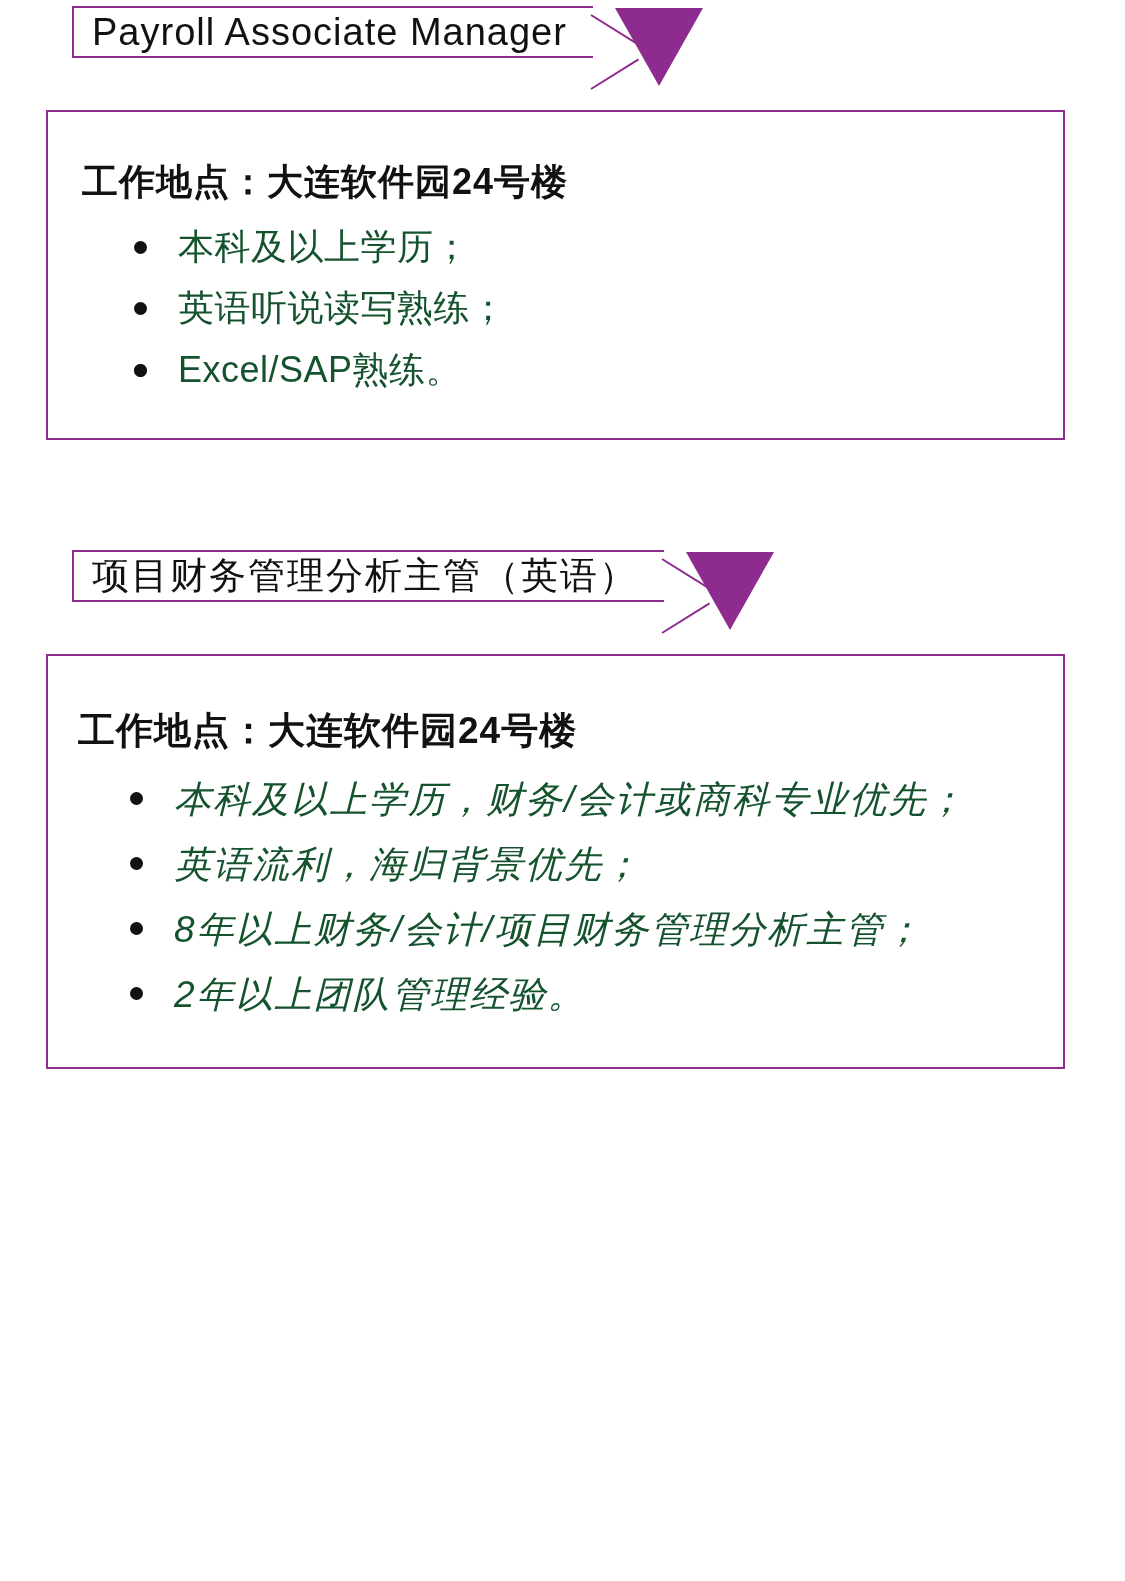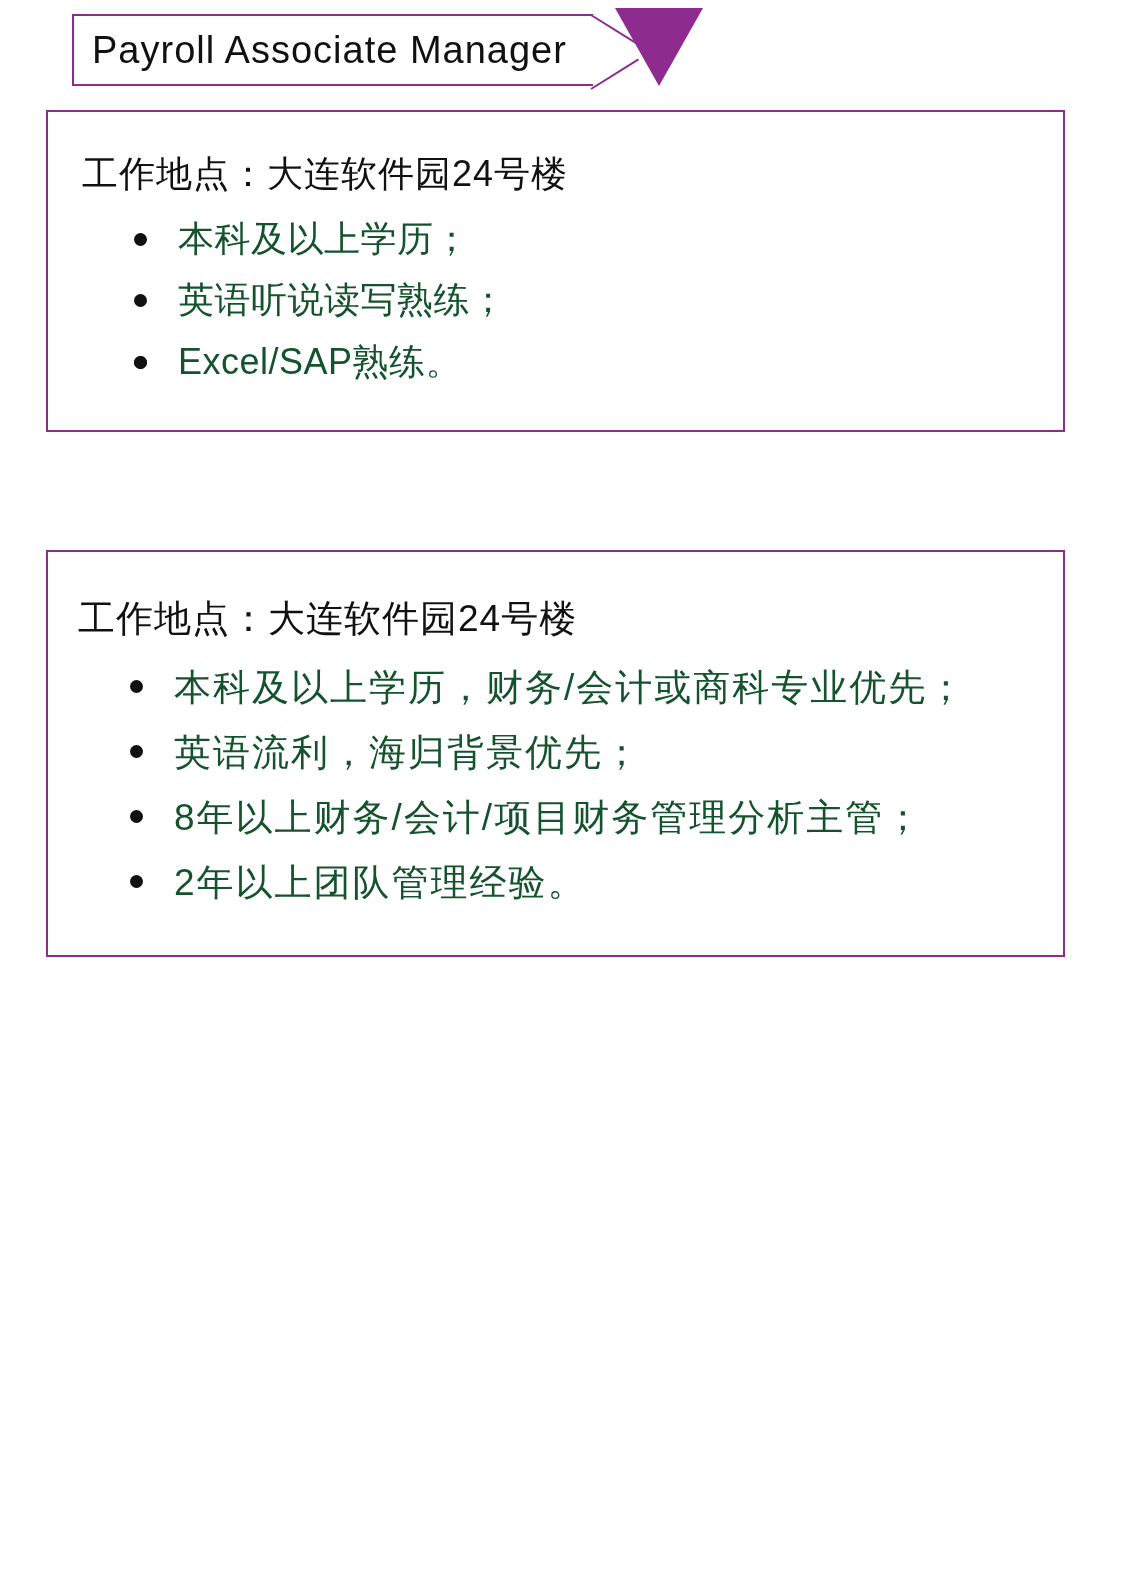--- a/index.html
+++ b/index.html
@@ -30,22 +30,22 @@
   .header-row {
     position: relative;
     height: 96px;
     margin-left: 72px;
     margin-right: 60px;
   }
 
   .header-box {
     position: absolute;
     left: 0;
-    top: 14px;
-    height: 72px;
+    top: 6px;
+    height: 52px;
     box-sizing: border-box;
     border: 2px solid #8e2b8e;
     border-right: none;
     background: #ffffff;
     display: flex;
     align-items: center;
     padding: 0 26px 0 18px;
     z-index: 2;
   }
 
@@ -106,22 +106,23 @@
     border: 2px solid #8e2b8e;
     box-sizing: border-box;
     padding: 38px 28px 34px 34px;
     background: #ffffff;
   }
 
   .location {
     font-size: 36px;
     line-height: 1.35;
     color: #111111;
-    margin: 0 0 12px 0;
+    margin: 8px 0 12px 0;
     letter-spacing: 1px;
+    font-weight: bold;
   }
 
   ul.req-list {
     list-style: none;
     margin: 0;
     padding: 0;
   }
 
   ul.req-list li {
     position: relative;
@@ -144,20 +145,21 @@
   }
 
   
   .block-2 .body-box {
     padding: 42px 24px 36px 30px;
   }
   .block-2 ul.req-list li {
     font-size: 37px;
     line-height: 1.6;
     letter-spacing: 2px;
+    font-style: italic;
   }
   .block-2 .location {
     font-size: 37px;
     margin-bottom: 14px;
   }
 
   .spacer {
     height: 104px;
   }
 </style>
@@ -195,20 +197,27 @@
           <span>Excel/SAP熟练。</span>
         </li>
       </ul>
     </div>
   </div>
 
   <div class="spacer"></div>
 
   <div class="job-block block-2">
 
+    <div class="header-row">
+      <div class="header-box" id="hb2">
+        <span class="header-title cjk">项目财务管理分析主管（英语）</span>
+      </div>
+      <div class="header-angle" id="ha2" style="left: 590px;"></div>
+      <div class="header-triangle" id="ht2" style="left: 614px;"></div>
+    </div>
 
     <div class="body-box">
       <div class="location">工作地点：大连软件园24号楼</div>
       <ul class="req-list">
         <li>
           <span class="bullet"></span>
           <span>本科及以上学历，财务/会计或商科专业优先；</span>
         </li>
         <li>
           <span class="bullet"></span>

